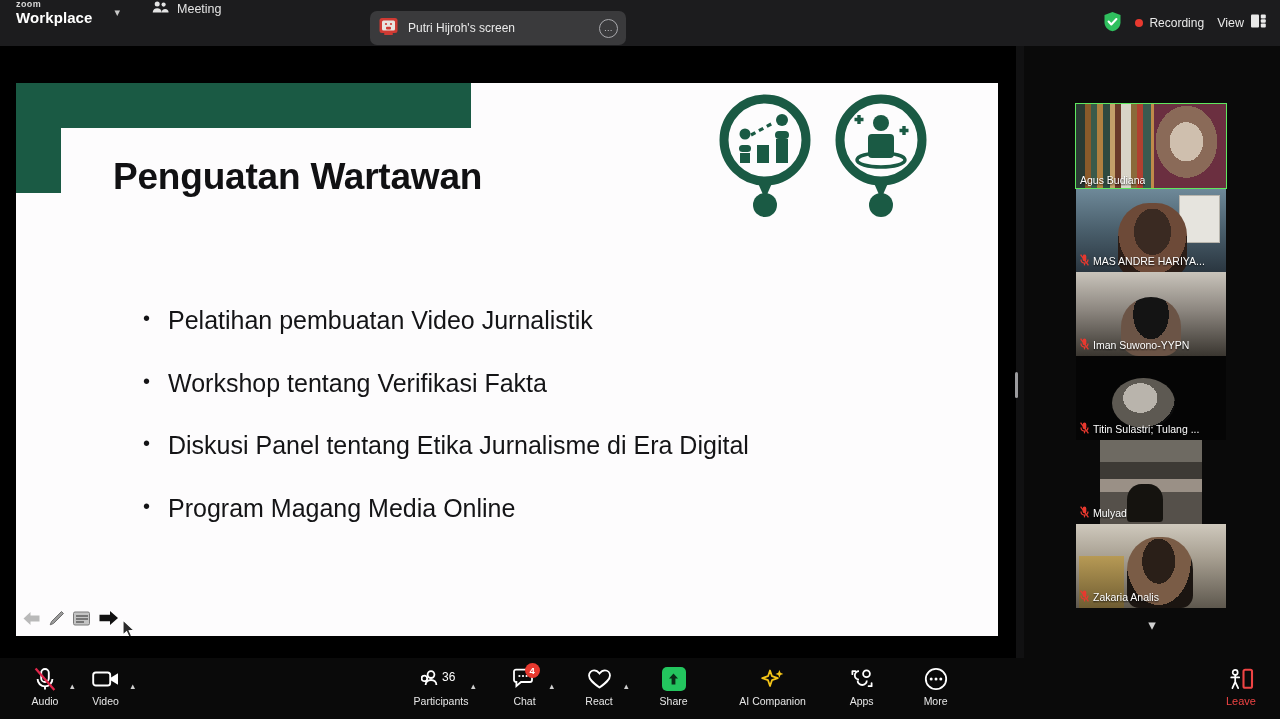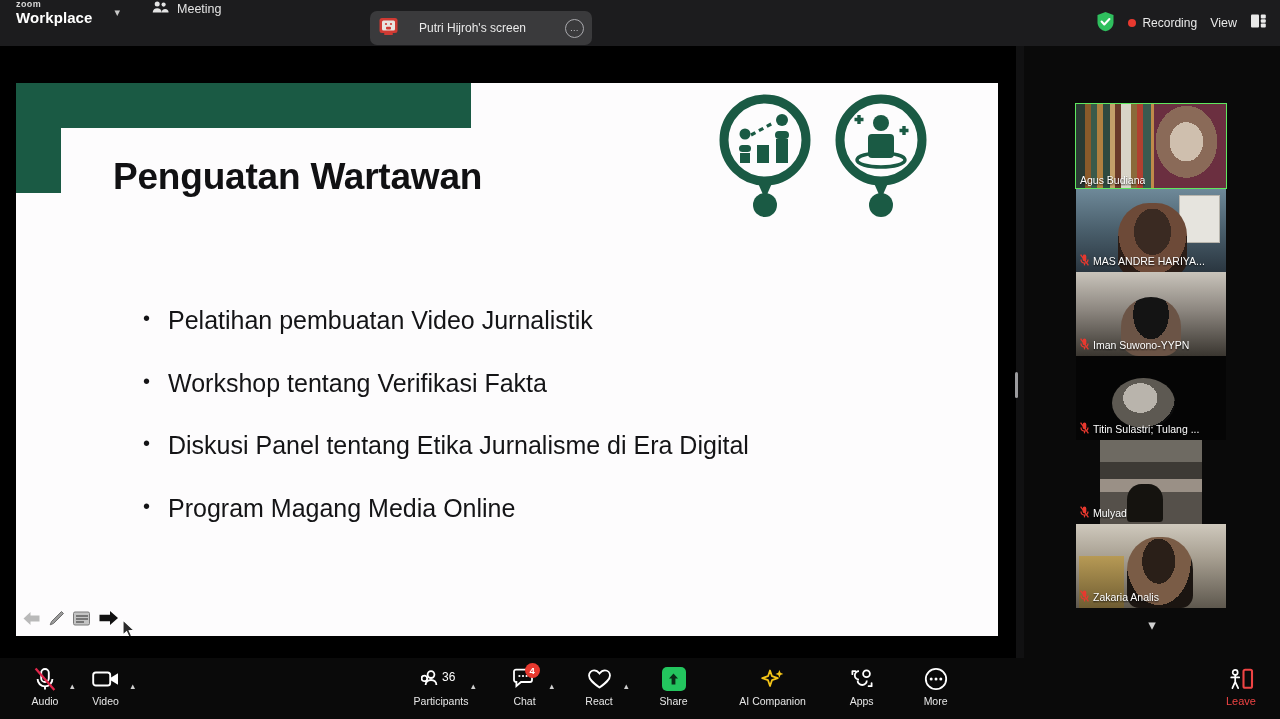--- a/index.html
+++ b/index.html
@@ -29,40 +29,40 @@
   }
   .brand-caret { margin-left: 22px; color: #c8c8c8; font-size: 11px; }
 
   .meeting-btn {
     display: flex; align-items: center; gap: 8px; margin-left: 32px;
     color: #e4e4e4; font-size: 12.5px;
   }
 
   .share-pill {
     position: absolute; left: 370px; top: 11px;
-    width: 222px; height: 34px; border-radius: 7px;
+    width: 256px; height: 34px; border-radius: 7px;
     background: #3a3a3c;
     display: flex; align-items: center; padding: 0 8px;
-    gap: 20px;
+    gap: 9px;
   }
   .share-pill-label { color: #eaeaea; font-size: 12px; white-space: nowrap; }
   .share-more {
     margin-left: auto; width: 19px; height: 19px; border-radius: 50%;
     border: 1.3px solid #a9a9ad; display: flex; align-items: center;
     justify-content: center; color: #c8c8cc; font-size: 9px; letter-spacing: .5px;
   }
 
   .top-right {
     position: absolute; right: 14px; top: 0; height: 46px;
     display: flex; align-items: center; gap: 13px;
   }
   .rec-group { display: flex; align-items: center; gap: 6px; }
   .rec-dot { width: 8px; height: 8px; border-radius: 50%; background: #e8392f; }
   .rec-label { color: #e9e9e9; font-size: 12px; }
-  .view-group { display: flex; align-items: center; gap: 14px; }
+  .view-group { display: flex; align-items: center; gap: 7px; }
   .view-label { color: #e9e9e9; font-size: 12.5px; }
 
   
   #stage { position: absolute; left: 0; top: 46px; width: 1016px; height: 612px; background: #000; }
   #share-area {
     position: absolute; left: 16px; top: 0px;
     width: 897px; height: 590px; background: #000;
   }
   #slide {
     position: absolute; left: 0; top: 37px; width: 982px; height: 553px;

